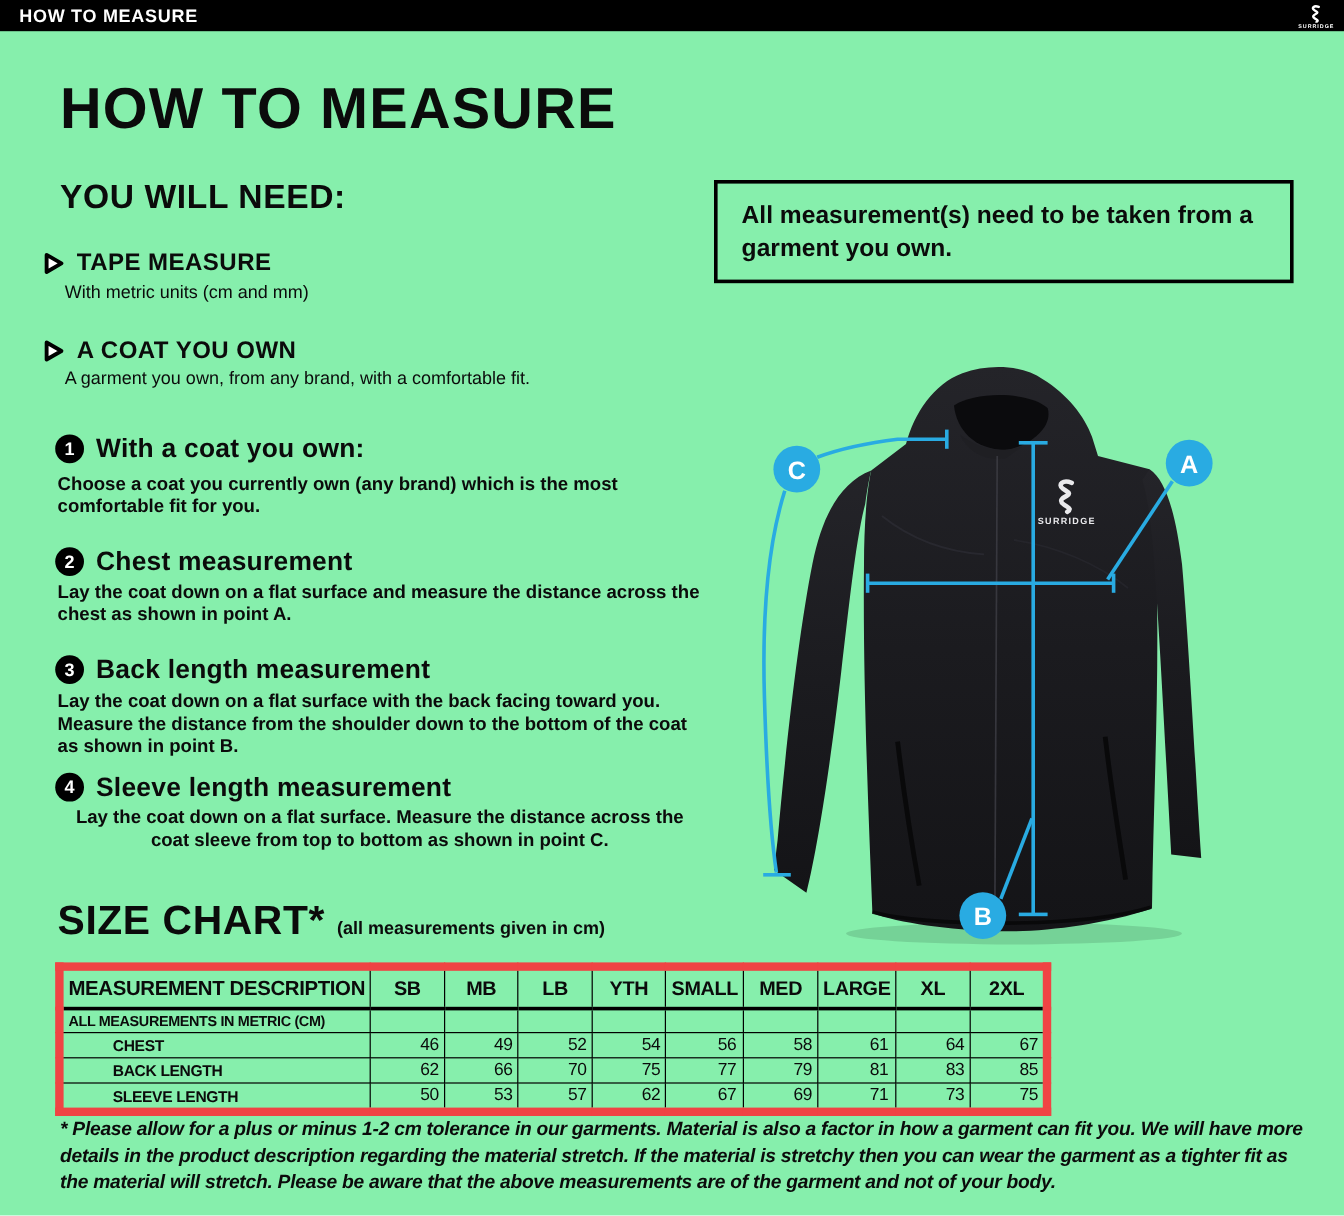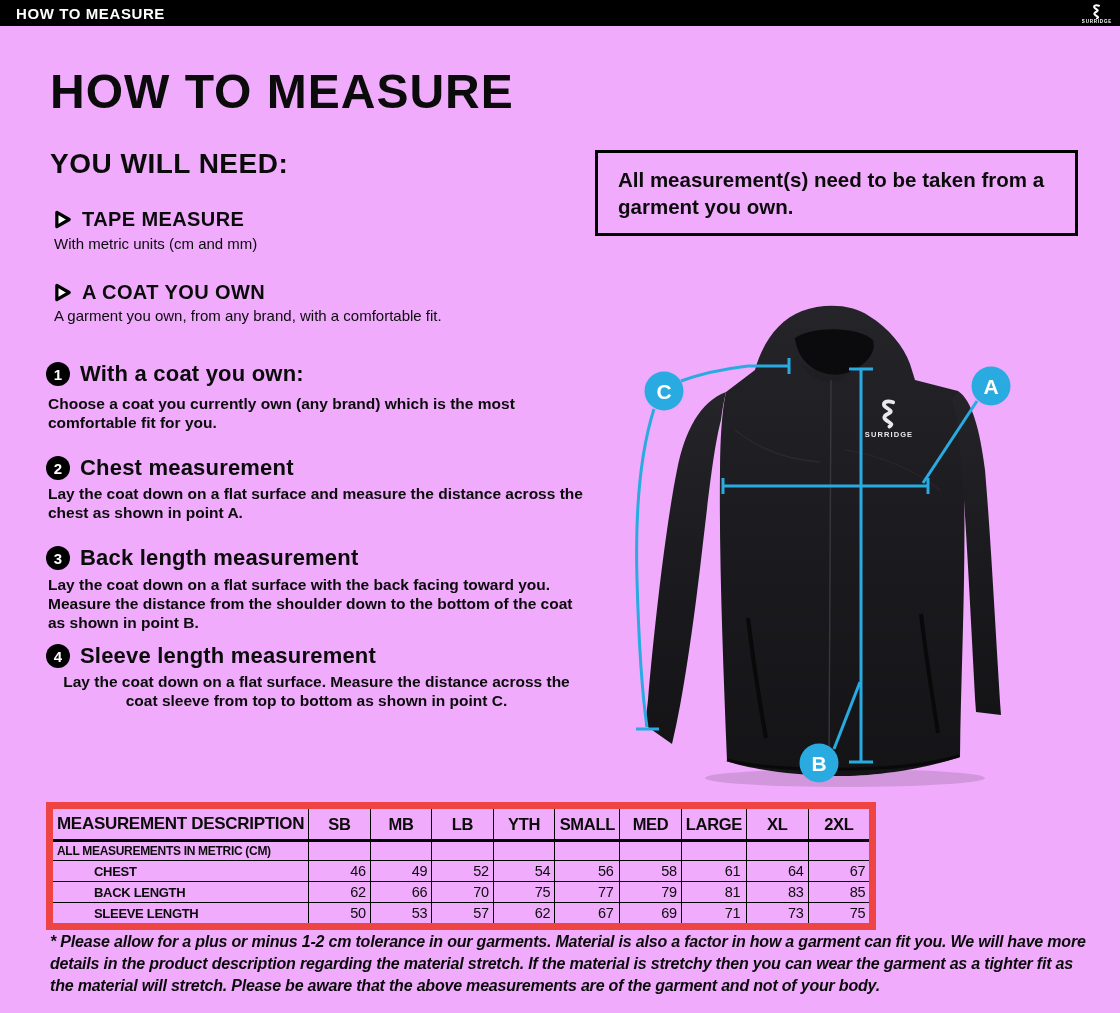--- a/index.html
+++ b/index.html
@@ -1,30 +1,30 @@
 <!DOCTYPE html>
 <html><head>
 <meta charset="utf-8">
 <style>
   html,body{margin:0;padding:0;background:#fff;}
-  #canvas{position:relative;width:1120px;height:1013px;background:#f0abfc;overflow:hidden;
+  #canvas{position:relative;width:1120px;height:1013px;background:#86efac;overflow:hidden;
           font-family:"Liberation Sans",sans-serif;color:#0b0b0b;}
 
   
   .topbar{position:absolute;left:0;top:0;width:1120px;height:26px;background:#000;
           display:flex;align-items:center;justify-content:space-between;}
   .topbar-title{color:#fff;font-size:15px;font-weight:bold;letter-spacing:.6px;padding-left:16px;}
   .topbar-logo{display:flex;flex-direction:column;align-items:center;padding-right:8px;margin-top:2px;}
   .topbar-logo .brand-name{color:#fff;font-size:4.5px;font-weight:bold;letter-spacing:.8px;}
 
   
   .h1{position:absolute;left:50px;top:64px;font-size:48px;font-weight:bold;letter-spacing:1px;}
   .h2-need{position:absolute;left:50px;top:148px;font-size:28px;font-weight:bold;letter-spacing:.5px;text-align:right;}
 
-  .need-item{position:absolute;left:54px;display:flex;align-items:center;gap:9px;}
+  .need-item{position:absolute;left:36px;display:flex;align-items:center;gap:9px;}
   .need-item .t{font-size:20px;font-weight:bold;letter-spacing:.4px;}
   .need-desc{position:absolute;left:54px;font-size:15px;font-weight:normal;}
 
   .step-head{position:absolute;left:46px;display:flex;align-items:center;gap:10px;}
   .step-num{width:24px;height:24px;border-radius:50%;background:#000;color:#fff;
             display:flex;align-items:center;justify-content:center;
             font-size:15px;font-weight:bold;flex:0 0 24px;}
   .step-title{font-size:22px;font-weight:bold;letter-spacing:.2px;}
   .step-body{position:absolute;left:48px;width:537px;font-size:15.5px;font-weight:bold;line-height:19px;}
 
@@ -102,20 +102,24 @@
     <div class="step-title">Back length measurement</div>
   </div>
   <div class="step-body" style="top:575px;">Lay the coat down on a flat surface with the back facing toward you. Measure the distance from the shoulder down to the bottom of the coat as shown in point B.</div>
 
   <div class="step-head" style="top:643px;">
     <div class="step-num">4</div>
     <div class="step-title">Sleeve length measurement</div>
   </div>
   <div class="step-body" style="top:672px;text-align:center;">Lay the coat down on a flat surface. Measure the distance across the coat sleeve from top to bottom as shown in point C.</div>
 
+  <div class="sizechart-head">
+    <span class="big">SIZE CHART*</span>
+    <span class="small">(all measurements given in cm)</span>
+  </div>
   <table class="sizes">
     <colgroup>
         <col style="width: 238px;">
         <col style="width: 55px;">
         <col style="width: 56px;">
         <col style="width: 56px;">
         <col style="width: 57px;">
         <col style="width: 65px;">
         <col style="width: 54px;">
         <col style="width: 62px;">

